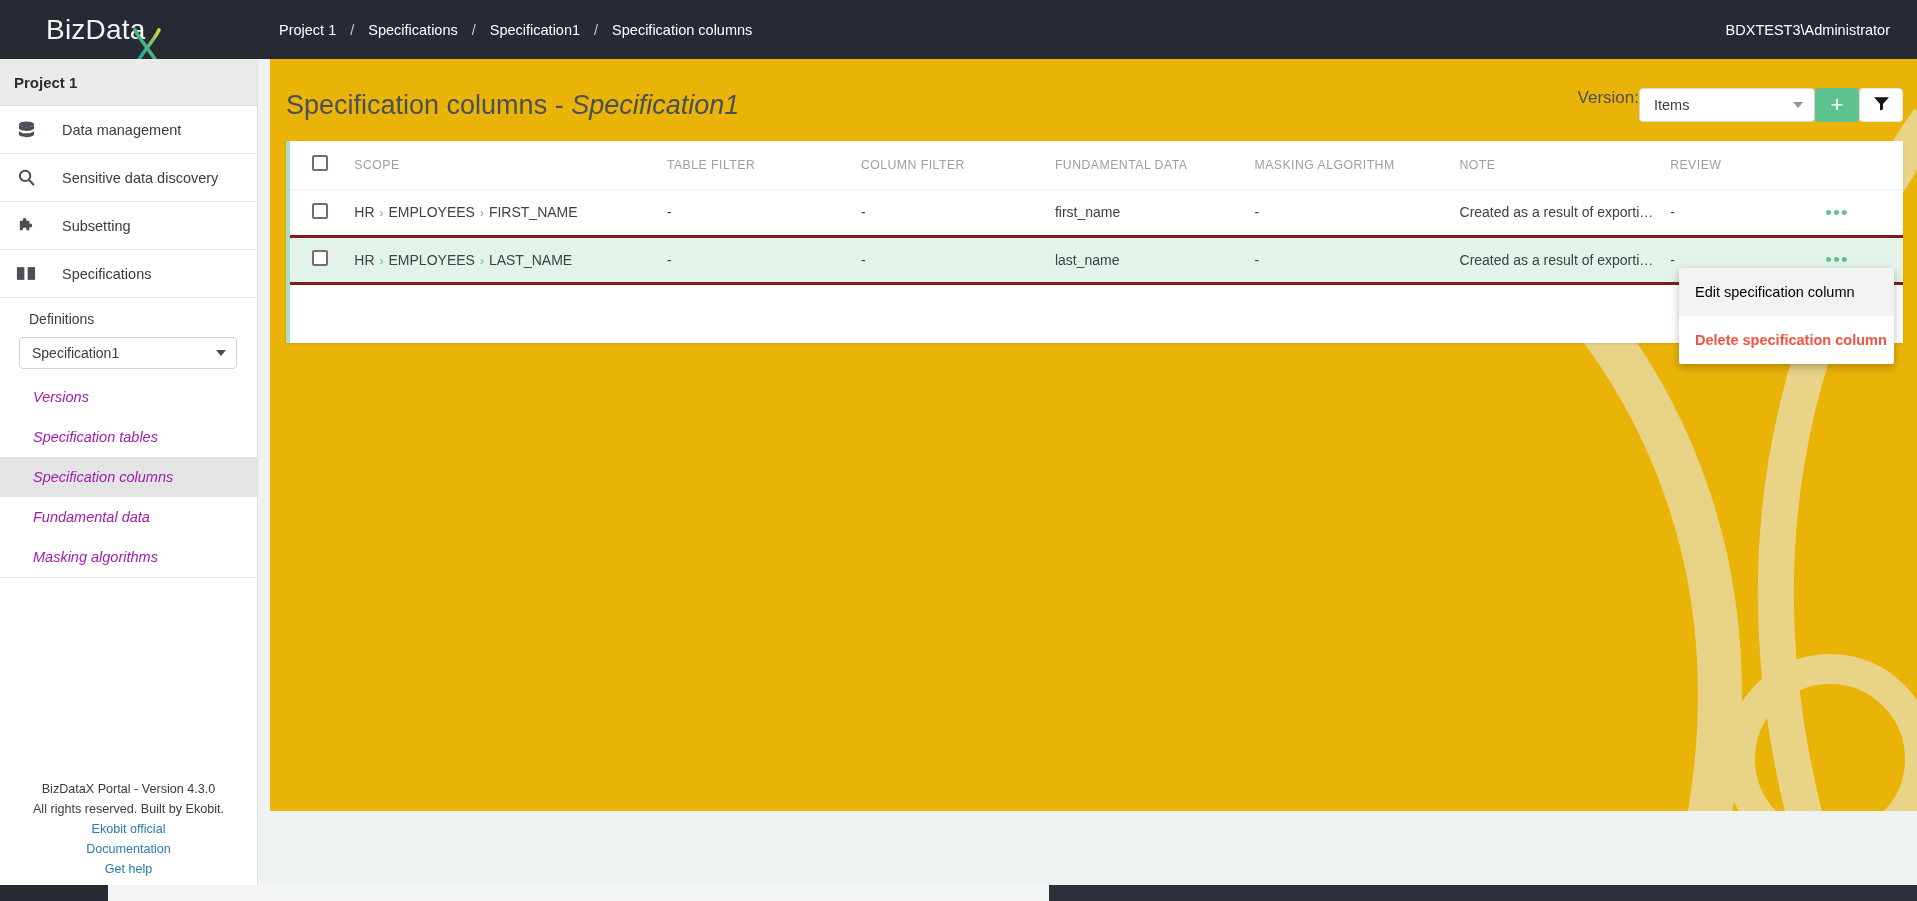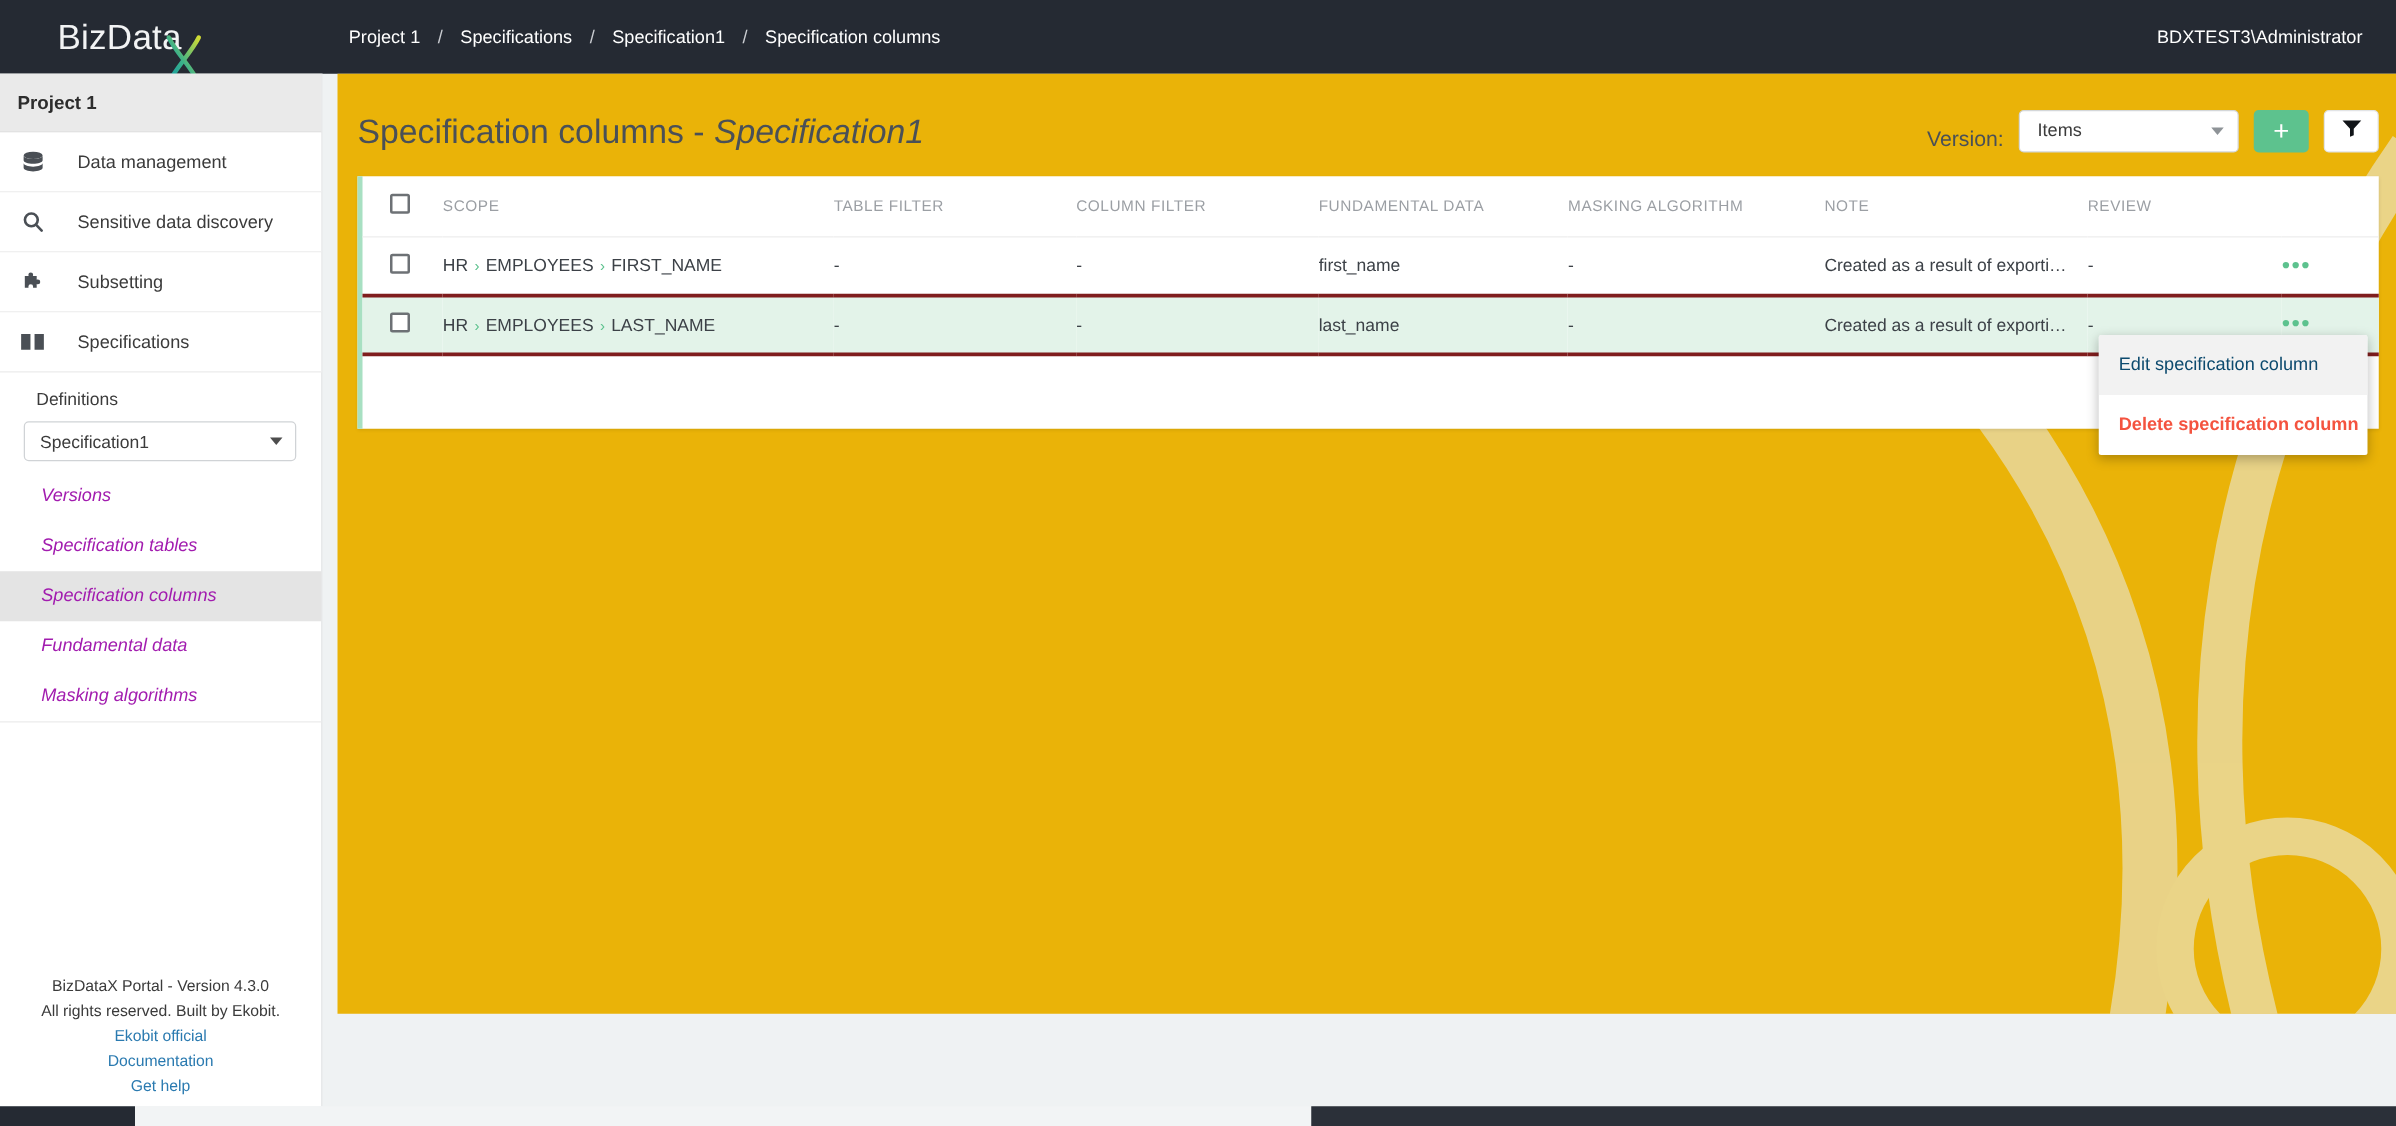--- a/index.html
+++ b/index.html
@@ -114,21 +114,21 @@
 
   .page-head {
     position: relative; display: flex; align-items: center;
     padding: 20px 26px 0 16px; height: 72px;
   }
   .page-title {
     font-size: 27px; color: #4a5057; font-weight: 400; white-space: nowrap;
   }
   .page-title em { font-style: italic; }
   .head-right {
-    margin-left: auto; display: flex; align-items: flex-end; gap: 12px;
+    margin-left: auto; display: flex; align-items: flex-start; 
   }
   .version-label { font-size: 17px; color: #4a5057; }
   .version-select {
     width: 176px; height: 34px; background: #fff;
     border: 1px solid #d4d7d9; border-radius: 4px;
     display: flex; align-items: center; justify-content: space-between;
     padding: 0 11px 0 14px; font-size: 14.5px; color: #3b3b3b; cursor: pointer;
   }
   .caret-sm {
     width: 0; height: 0; border-left: 5px solid transparent;
@@ -203,21 +203,21 @@
 
   
   .ctx-menu {
     position: absolute; left: 1679px; top: 268px;
     width: 215px; background: #fff;
     box-shadow: 0 3px 9px rgba(0,0,0,.26);
     border-radius: 2px; z-index: 50; overflow: hidden;
   }
   .ctx-item {
     height: 48px; display: flex; align-items: center; padding-left: 16px;
-    font-size: 14.5px; color: #0c4a6e; cursor: pointer; white-space: nowrap;
+    font-size: 14.5px; color: #000000; cursor: pointer; white-space: nowrap;
   }
   .ctx-item.hovered { background: #f2f2f2; }
   .ctx-item.danger { color: #f4533f; font-weight: bold; }
 
   
   .hscroll {
     position: absolute; left: 0; bottom: 0; width: 1917px; height: 16px;
     background: #eff2f3; z-index: 60;
   }
   .hscroll .track-left { position: absolute; left: 0; top: 0; width: 108px; height: 16px; background: #252a33; }

